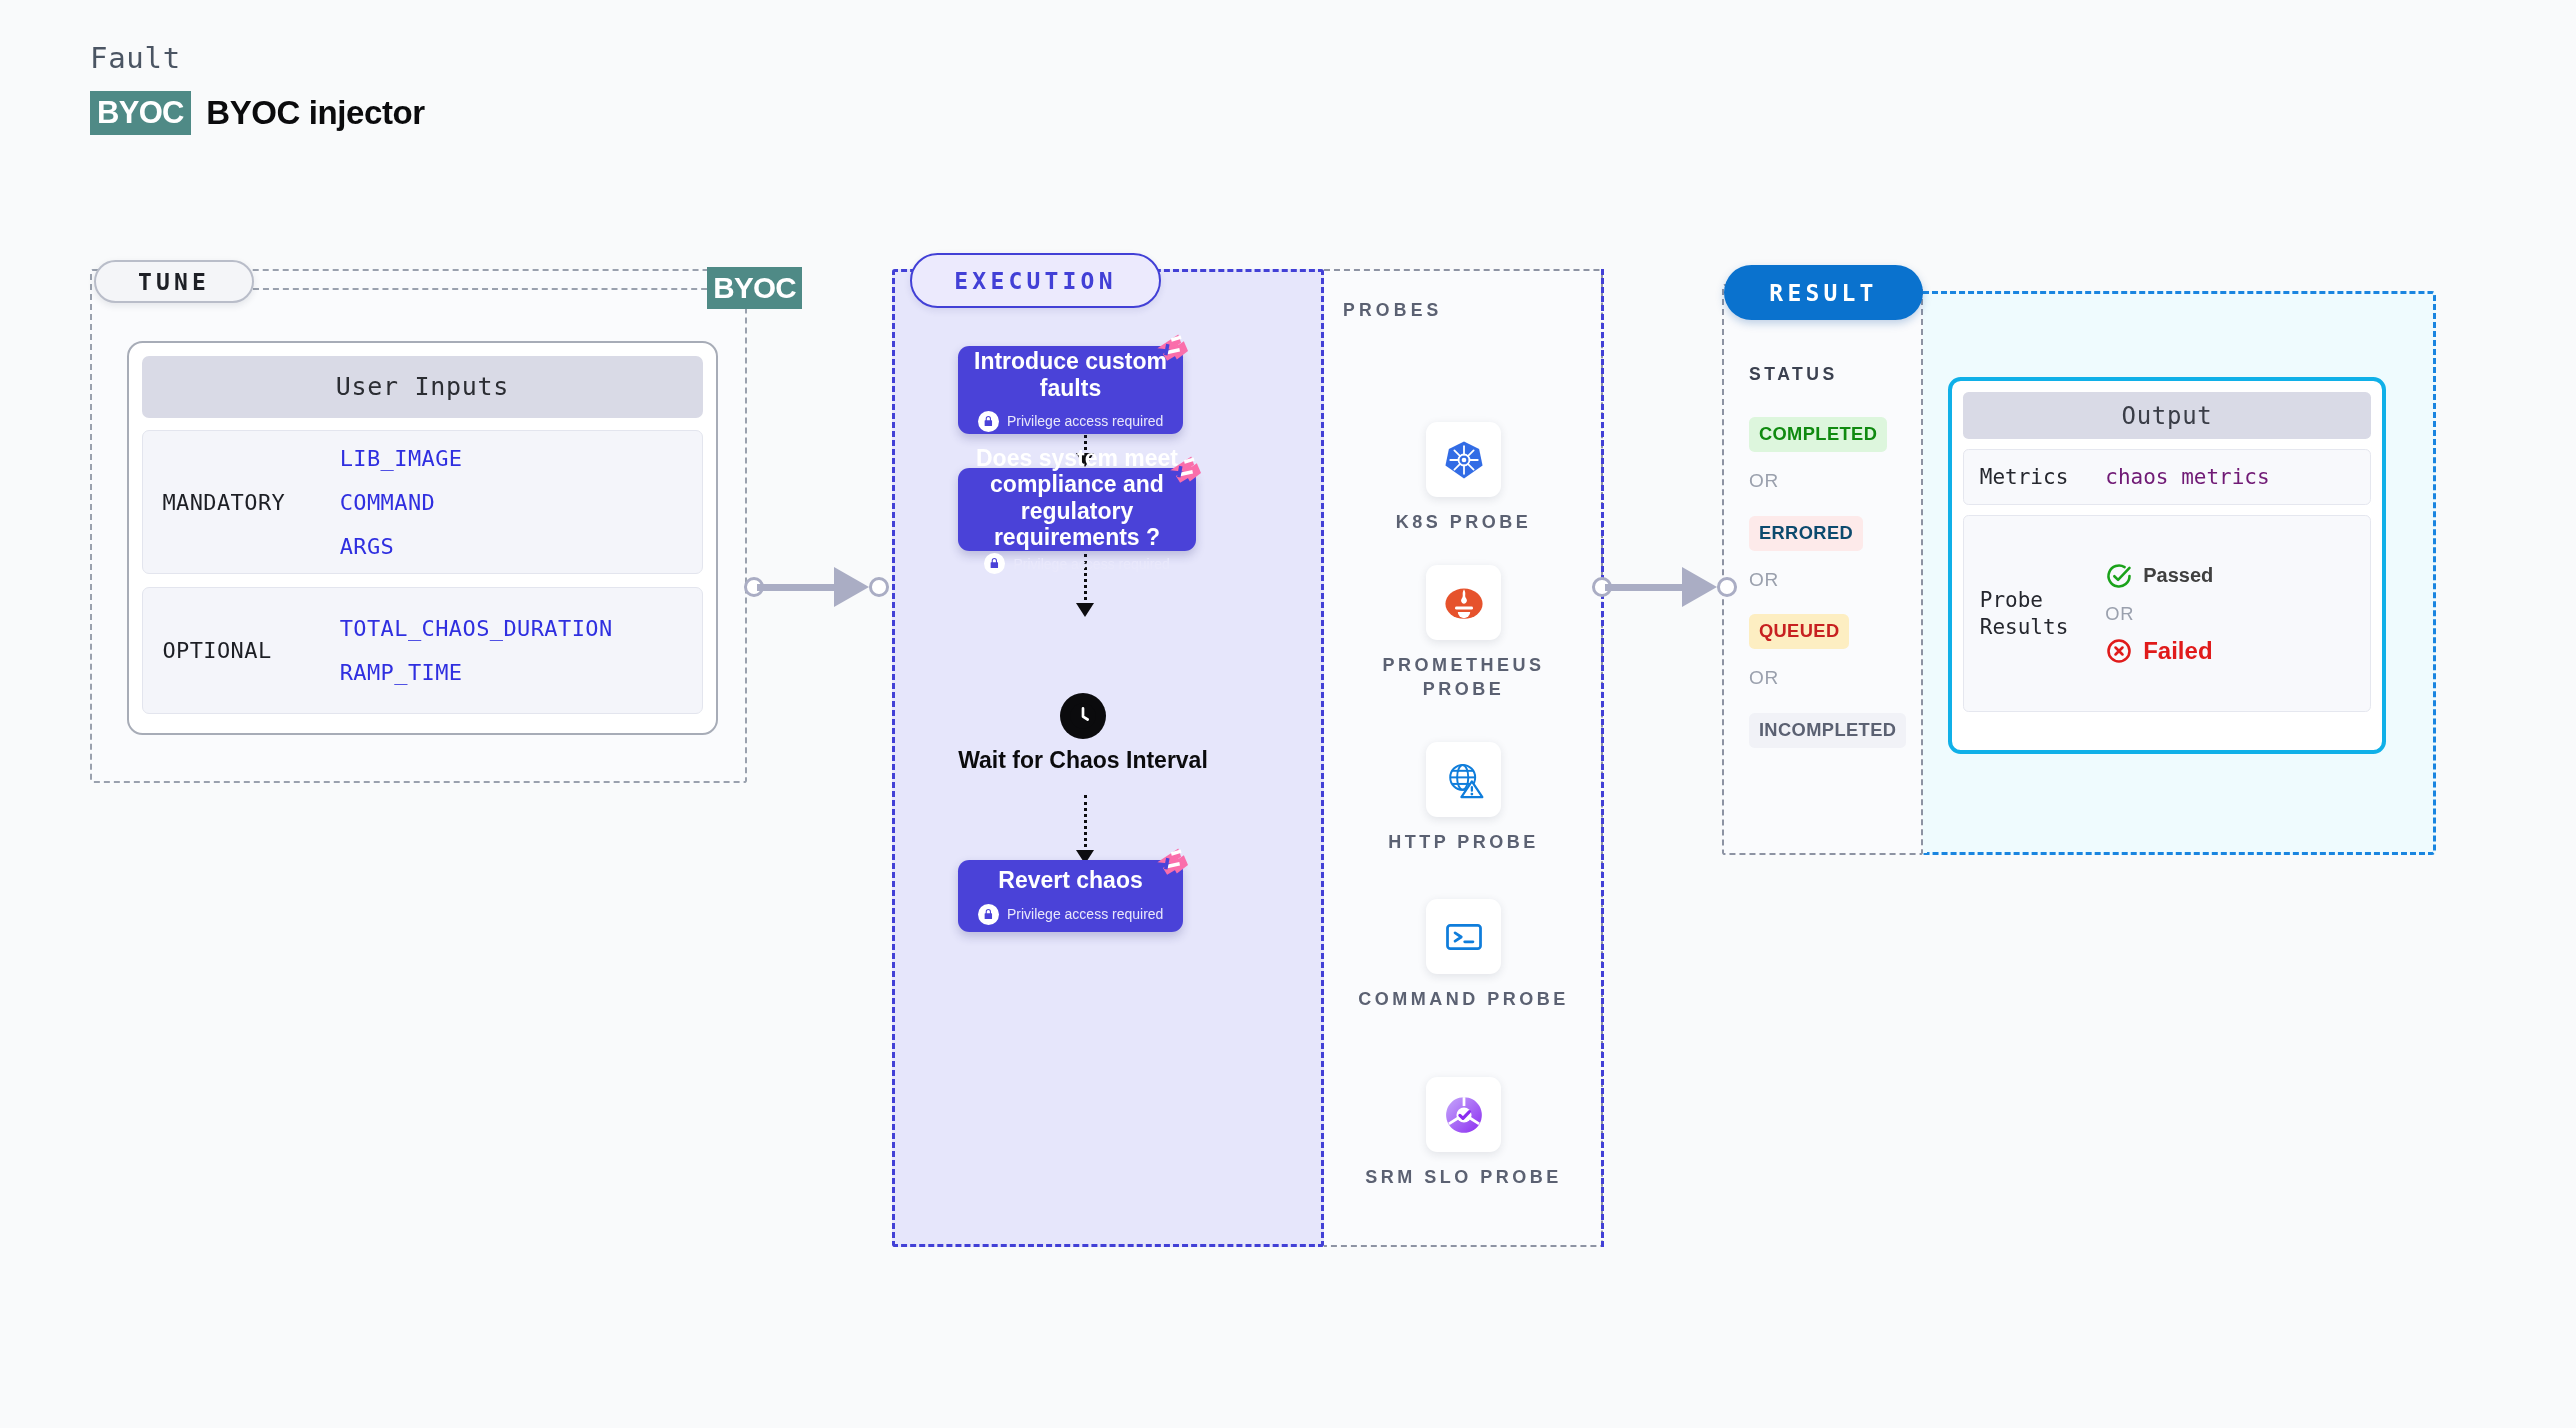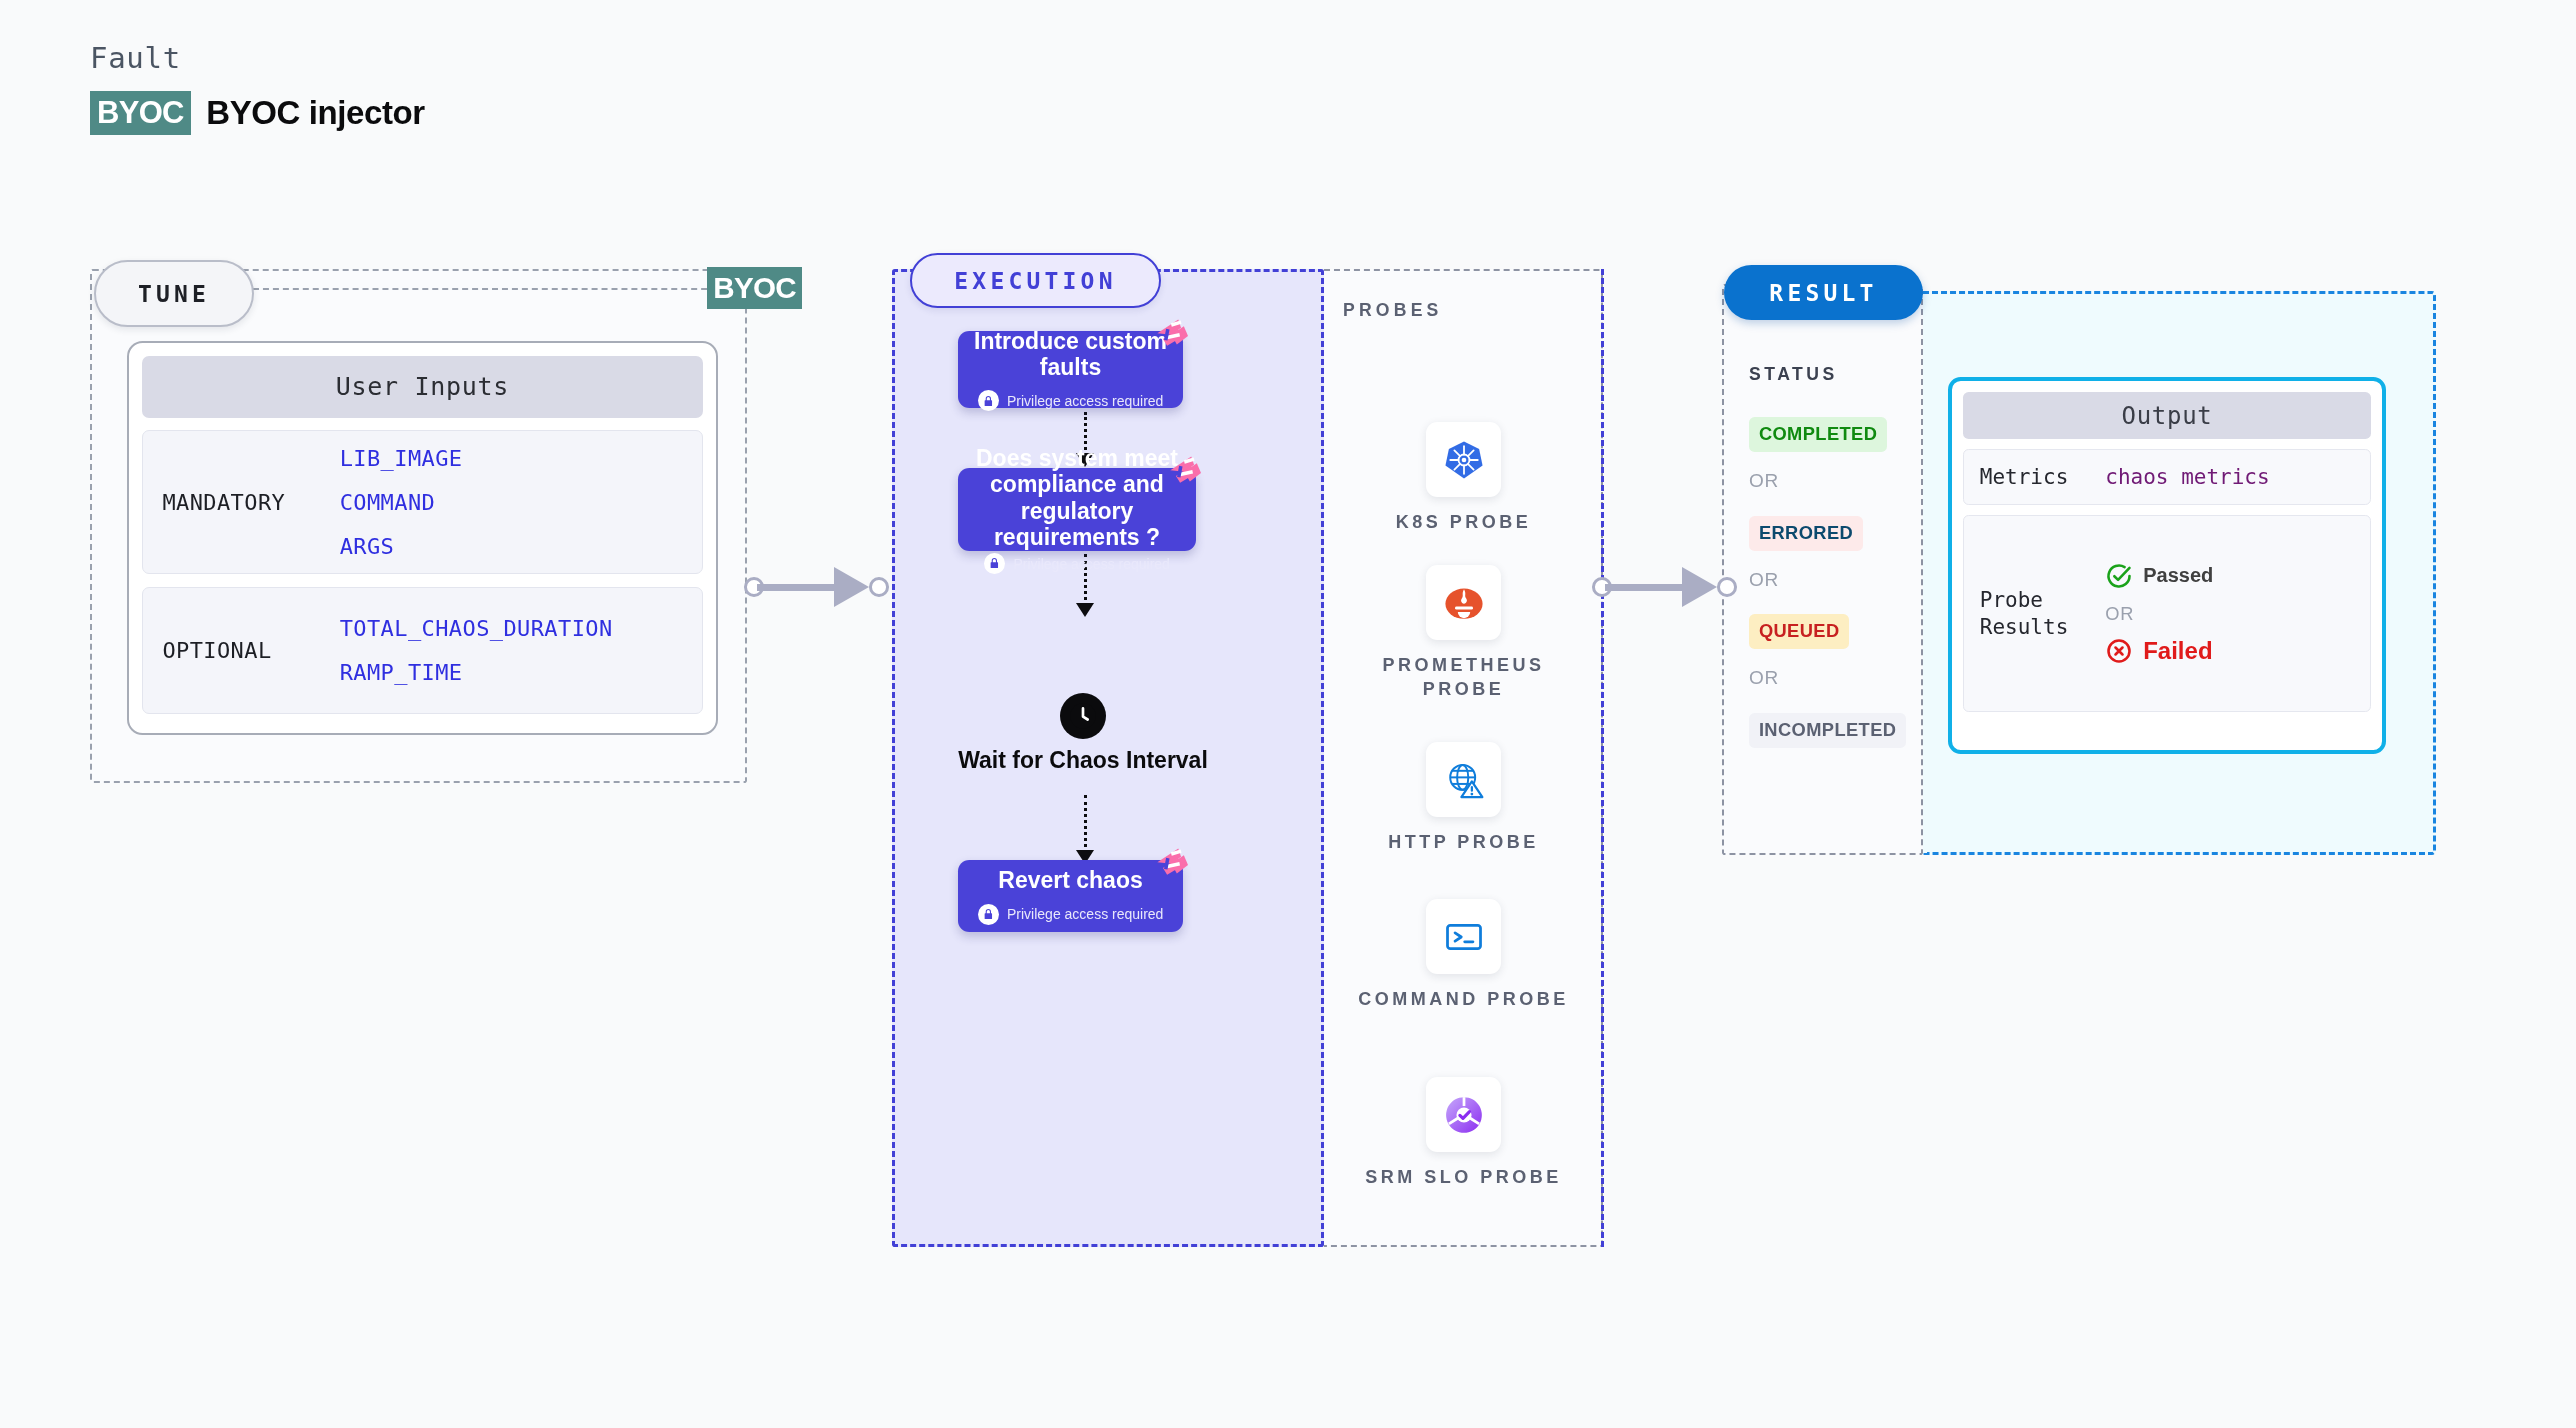--- a/index.html
+++ b/index.html
@@ -35,21 +35,21 @@
     font-weight:700;letter-spacing:4.2px;
     border-radius:703px;z-index:6;
   }
 
   
   #tune-panel{
     left:90px;top:269px;width:657px;height:514px;
     border:2.1px dashed #9aa1ae;border-radius:2.8px;background:#fafbfd;
   }
   #tune-pill{
-    left:94px;top:260px;width:160px;height:67px;
+    left:94px;top:260px;width:160px;height:43px;
     background:#f4f5f8;border:2.1px solid #b9bdc9;color:#1e2026;
     font-size:23px;box-shadow:0 2.8px 7px rgba(30,35,60,.10);
   }
   #tune-dashline{
     position:absolute;left:253px;top:288px;width:484px;height:0;
     border-top:2.8px dashed #9aa1ae;z-index:2;
   }
   #byoc-corner{
     position:absolute;left:707px;top:267px;z-index:7;
     background:#4f8a86;color:#fff;font-weight:700;font-size:29.6px;
@@ -264,21 +264,21 @@
   <div class="sa-head" style="left:90px;"></div>
   <div class="sa-dotR" style="left:125px;"></div>
 </div>
 
 <div class="dashed" id="probes-panel"></div>
 <div class="dashed" id="probes-panel-rightedge"></div>
 <div class="dashed" id="execution-panel"></div>
 <div class="pill" id="execution-pill">EXECUTION</div>
 <div id="probes-title">PROBES</div>
 
-<div class="exec-node" style="left:958px;top:331px;width:225px;height:77px;">
+<div class="exec-node" style="left:958px;top:346px;width:225px;height:88px;">
   <div class="exec-node-title">Introduce custom faults</div>
   <div class="priv-row">
     <span class="lock-icon">
       <svg width="12.7" height="12.7" viewBox="0 0 24 24" fill="#4a42d8">
           <path d="M12 2a5 5 0 0 0-5 5v3H6a1 1 0 0 0-1 1v9a1 1 0 0 0 1 1h12a1 1 0 0 0 1-1v-9a1 1 0 0 0-1-1h-1V7a5 5 0 0 0-5-5zm0 2a3 3 0 0 1 3 3v3H9V7a3 3 0 0 1 3-3z"></path>
         </svg>
     </span>
     <span class="priv-text">Privilege access required</span>
   </div>
   <span class="harness-corner">

